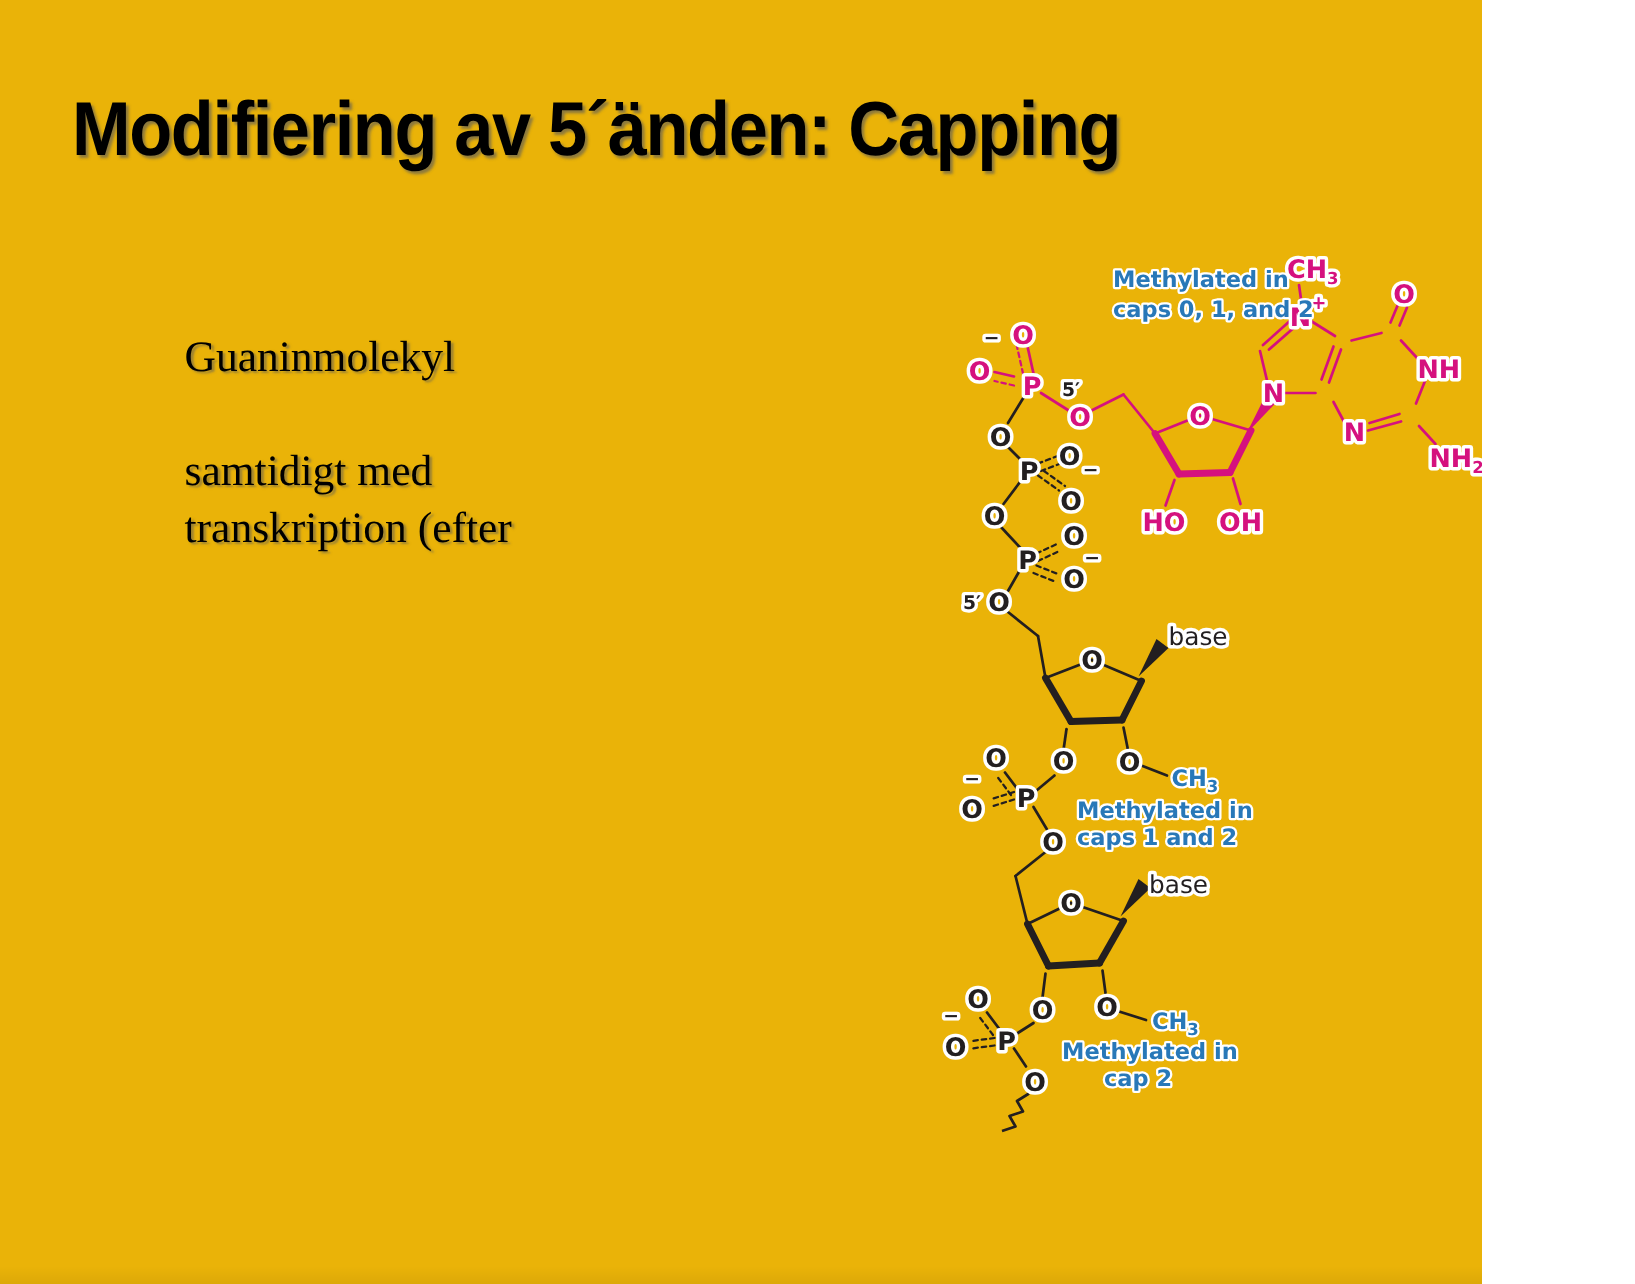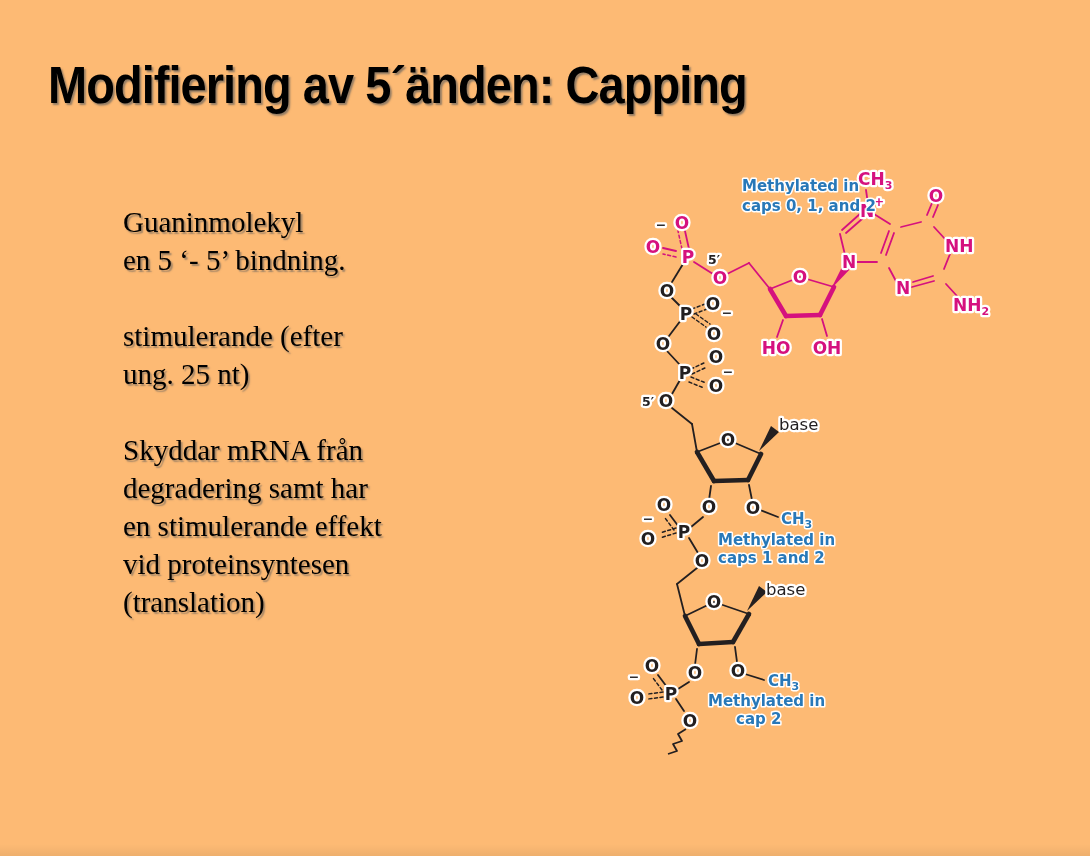--- a/index.html
+++ b/index.html
@@ -1,37 +1,37 @@
 <!DOCTYPE html>
 <html><head>
 <meta charset="utf-8">
 <style>
   html,body{margin:0;padding:0;background:#fff;}
   .slide{
-    position:relative;width:1090px;height:856px;background:#fdba74;
+    position:relative;width:988px;height:856px;background:#eab308;
     overflow:hidden;font-family:"Liberation Serif",serif;
   }
   .slide::after{
     content:"";position:absolute;left:0;bottom:0;width:100%;height:12px;
     background:linear-gradient(to bottom,rgba(0,0,0,0),rgba(0,0,0,0.06));
     pointer-events:none;
   }
   .title{
     position:absolute;left:48px;top:56px;margin:0;
     font-family:"Liberation Sans",sans-serif;font-weight:700;
     font-size:51px;color:#000;letter-spacing:-1px;white-space:nowrap;
     transform:scaleX(0.92);transform-origin:left top;
     text-shadow:2px 2px 2px rgba(90,90,90,0.65);
   }
   .body-col{
     position:absolute;left:123px;top:203px;width:330px;
     font-size:29px;color:#000;line-height:38px;
     text-shadow:1.8px 1.8px 1.5px rgba(90,90,90,0.55);
   }
-  .para{margin:0 0 38px 0;}
+  .para{margin:16px 0 38px 0;}
   .ln{display:block;white-space:nowrap;}
   .diagram{position:absolute;left:612px;top:150px;width:478px;height:625px;}
   svg line{stroke-linecap:round;}
   .gm line{stroke:#d5117e;stroke-width:1.8;}
   .gk line{stroke:#231f20;stroke-width:1.8;}
   .gm polygon{fill:#d5117e;}
   .gk polygon{fill:#231f20;}
   line.w{stroke-width:4.6;}
   line.d{stroke-dasharray:3 2.6;stroke-width:1.5;}
   .labels text{
@@ -49,32 +49,24 @@
 </head>
 <body>
 
 <div class="slide">
 
   <h1 class="title">Modifiering av 5´änden: Capping</h1>
 
   <div class="body-col">
     <p class="para">
       <span class="ln">Guaninmolekyl</span>
-      <span class="ln">en 5 ‘- 5’ bindning.</span>
     </p>
     <p class="para">
-      <span class="ln">stimulerande (efter</span>
-      <span class="ln">ung. 25 nt)</span>
-    </p>
-    <p class="para">
-      <span class="ln">Skyddar mRNA från</span>
-      <span class="ln">degradering samt har</span>
-      <span class="ln">en stimulerande effekt</span>
-      <span class="ln">vid proteinsyntesen</span>
-      <span class="ln">(translation)</span>
+      <span class="ln">samtidigt med</span>
+      <span class="ln">transkription (efter</span>
     </p>
   </div>
 
   <div class="diagram">
     <svg width="478" height="625" viewBox="612 150 478 625" xmlns="http://www.w3.org/2000/svg">
 
       <g class="gm">
 
         <line class="d" x1="682" y1="249" x2="678" y2="231"></line>
         <line x1="689" y1="249" x2="685" y2="231"></line>

